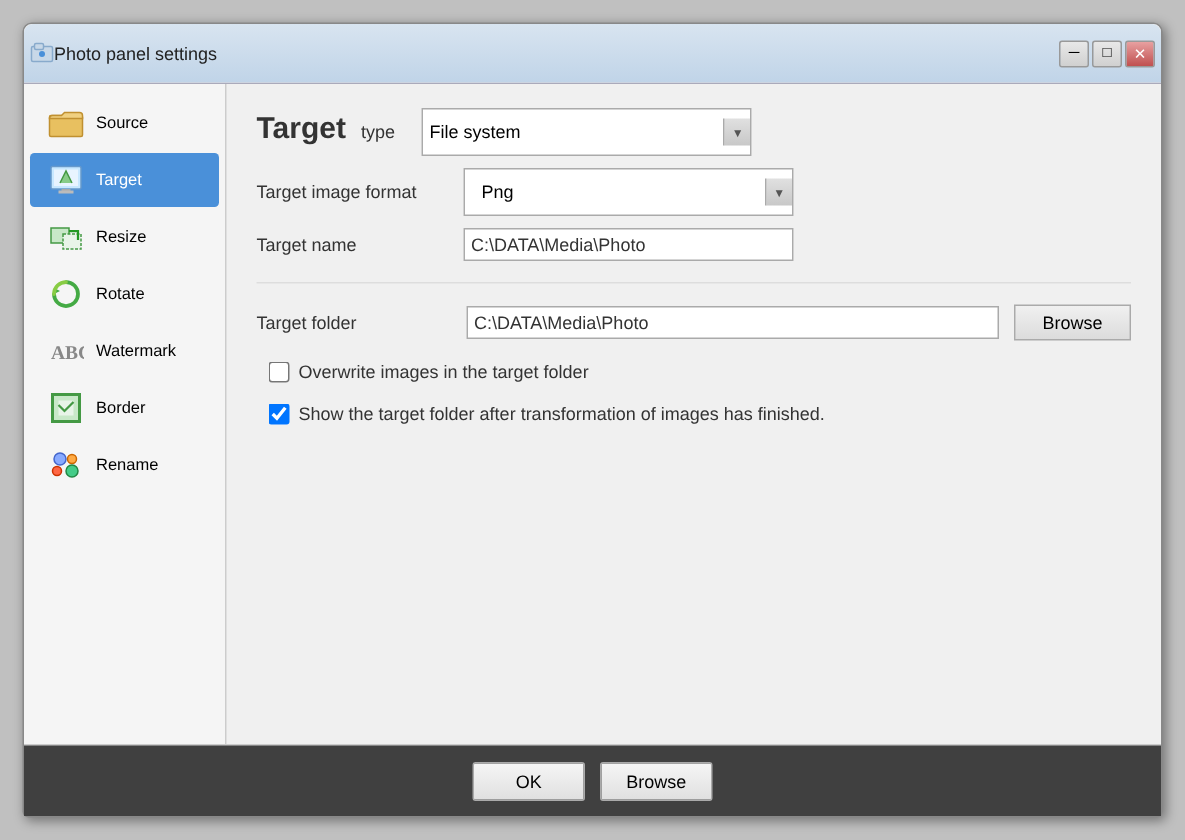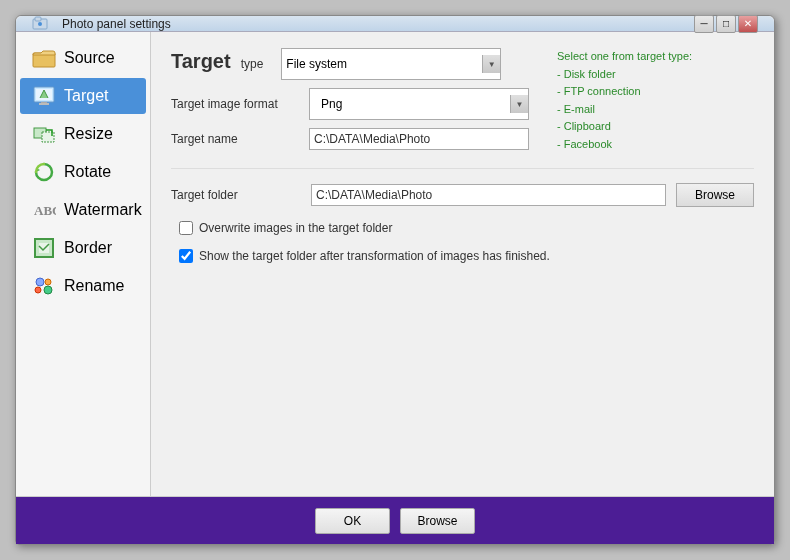--- a/index.html
+++ b/index.html
@@ -19,27 +19,27 @@
       height: 530px;
       background: #f0f0f0;
       border: 1px solid #888;
       border-radius: 6px 6px 4px 4px;
       display: flex;
       flex-direction: column;
       box-shadow: 2px 2px 8px rgba(0,0,0,0.4);
     }
     .titlebar {
       background: linear-gradient(to bottom, #d8e4f0 0%, #c0d4e8 100%);
-      height: 16px;
-      display: flex;
-      align-items: center;
-      padding: 0 16px;
+      height: 40px;
+      display: flex;
+      align-items: center;
+      padding: 0 4px;
       border-bottom: 1px solid #aab;
       border-radius: 6px 6px 0 0;
-      gap: 14px;
+      gap: 0;
     }
     .titlebar-icon {
       width: 16px;
       height: 16px;
       display: flex;
       align-items: center;
       justify-content: center;
     }
     .titlebar-icon svg { width: 16px; height: 16px; }
     .titlebar-title {
@@ -90,21 +90,21 @@
       gap: 8px;
       border-radius: 2px;
       margin: 0 4px;
     }
     .sidebar-item.active {
       background: #4a90d9;
       color: white;
       border-radius: 3px;
     }
     .sidebar-item-label {
-      font-size: 16px;
+      font-size: 11px;
     }
     .sidebar-icon {
       width: 24px;
       height: 24px;
       display: flex;
       align-items: center;
       justify-content: center;
       flex-shrink: 0;
     }
     .main-content {
@@ -210,21 +210,21 @@
       width: 14px;
       height: 14px;
       cursor: pointer;
     }
     .checkbox-label {
       font-size: 12px;
       color: #333;
     }
     .footer {
       height: 48px;
-      background: #4c1d95;
+      background: #404040;
       border-top: 1px solid #ccc;
       display: flex;
       align-items: center;
       justify-content: center;
       gap: 10px;
     }
     .footer-btn {
       width: 75px;
       height: 26px;
       background: linear-gradient(to bottom, #f5f5f5, #e0e0e0);
@@ -375,30 +375,20 @@
               <div class="dropdown-arrow">▼</div>
             </div>
           </div>
 
           <div class="form-row">
             <span class="form-label">Target name</span>
             <input type="text" class="text-input" style="width: 220px;" value="C:\DATA\Media\Photo">
           </div>
         </div>
 
-        <div class="top-right">
-          <div class="help-text">
-            <span>Select one from target type:</span><br>
-            <span>- Disk folder</span><br>
-            <span>- FTP connection</span><br>
-            <span>- E-mail</span><br>
-            <span>- Clipboard</span><br>
-            <span>- Facebook</span>
-          </div>
-        </div>
       </div>
 
       <div style="height:1px; background:#ddd;"></div>
 
       <div class="target-folder-row">
         <span class="form-label">Target folder</span>
         <input type="text" class="folder-input" value="C:\DATA\Media\Photo" style="">
         <button class="browse-btn">Browse</button>
       </div>
 

